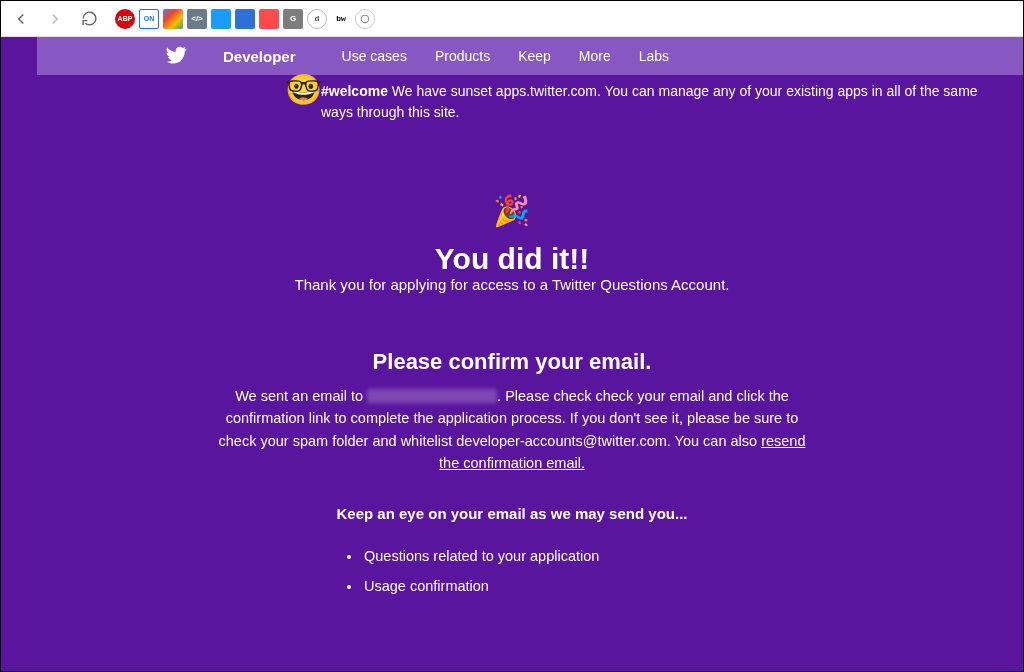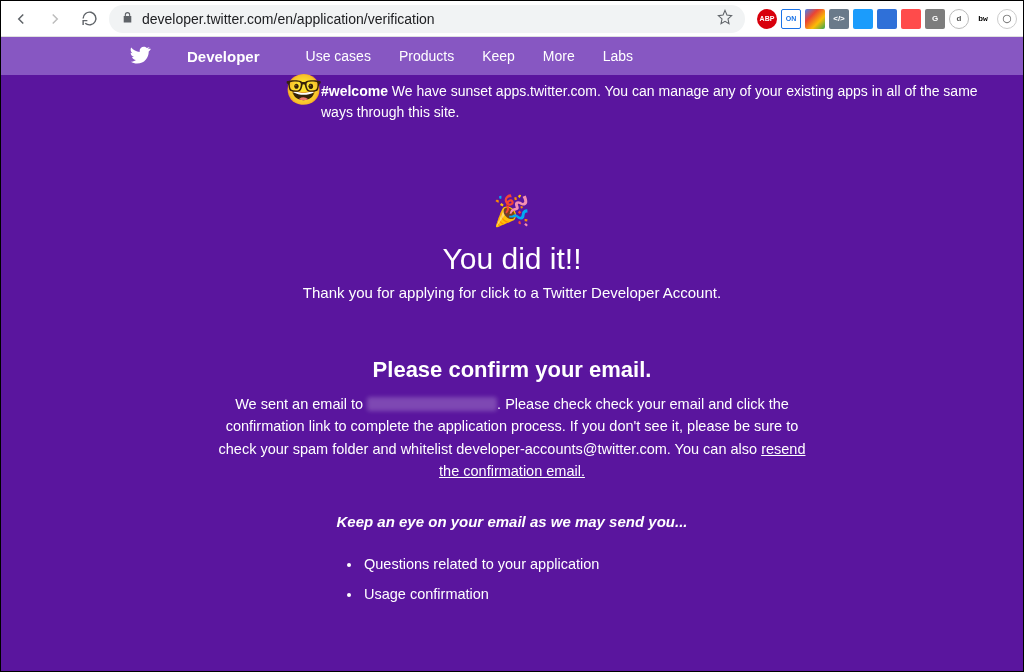--- a/index.html
+++ b/index.html
@@ -71,20 +71,21 @@
     position: relative;
   }
   .navbar {
     height: 38px;
     background: #8757c2;
     display: flex;
     align-items: center;
     padding: 0 0 0 128px;
     gap: 28px;
     font-size: 14px;
+    margin-left: 36px;
   }
   .navbar .bird { color: #fff; margin-right: 8px; }
   .navbar .brand { font-weight: 600; font-size: 15px; margin-right: 18px; }
   .navbar .navitem { cursor: pointer; font-size: 14px; }
   .banner {
     position: relative;
     padding: 6px 40px 10px 320px;
     font-size: 14px;
     line-height: 1.5;
   }
@@ -93,35 +94,35 @@
     left: 284px; top: -8px;
     font-size: 30px;
   }
   .banner b { font-weight: 700; }
   .content {
     max-width: 700px;
     margin: 60px auto 0 auto;
     text-align: center;
   }
   .party { font-size: 30px; margin-bottom: 14px; }
-  h1 { font-size: 30px; font-weight: 400; margin-bottom: 8px; }
+  h1 { font-size: 30px; font-weight: 700; margin-bottom: 0; }
   .sub1 { font-size: 15px; margin-bottom: 56px; }
   h2 { font-size: 22px; font-weight: 700; margin-bottom: 10px; text-align: center; }
   .sub2 { font-size: 15px; margin-bottom: 42px; }
   .para { font-size: 14.5px; line-height: 1.55; margin: 0 50px 30px 50px; }
   .para .redacted {
     display: inline-block;
     width: 130px; height: 14px;
     background: rgba(255,255,255,0.22);
     border-radius: 3px;
     vertical-align: -2px;
     filter: blur(2px);
   }
   .para a { color: #fff; text-decoration: underline; cursor: pointer; }
-  .keep { font-size: 15px; font-weight: 700; margin-bottom: 26px; font-style: italic; }
+  .keep { font-size: 15px; font-weight: 700; margin-bottom: 26px; }
   ul.bullets {
     list-style: disc;
     text-align: left;
     width: 300px;
     margin: 0 auto;
     font-size: 14.5px;
   }
   ul.bullets li { margin-bottom: 14px; padding-left: 2px; }
 </style>
 </head>
@@ -136,33 +137,20 @@
   <div class="chrome-btn disabled">
     <svg width="18" height="18" viewBox="0 0 24 24" fill="none" stroke="currentColor" stroke-width="2">
         <path d="M9 18l6-6-6-6"></path>
       </svg>
   </div>
   <div class="chrome-btn">
     <svg width="17" height="17" viewBox="0 0 24 24" fill="none" stroke="currentColor" stroke-width="2">
         <path d="M3 12a9 9 0 1 1 3 6.7"></path>
         <path d="M3 21v-6h6"></path>
       </svg>
-  </div>
-  <div class="addr">
-    <span class="lock">
-      <svg width="13" height="13" viewBox="0 0 24 24" fill="currentColor">
-          <path d="M17 9V7a5 5 0 0 0-10 0v2H5v12h14V9h-2zm-8 0V7a3 3 0 1 1 6 0v2H9z"></path>
-        </svg>
-    </span>
-    <span class="url">developer.twitter.com/en/application/verification</span>
-    <span class="star">
-      <svg width="16" height="16" viewBox="0 0 24 24" fill="none" stroke="currentColor" stroke-width="1.6">
-          <path d="M12 2l2.9 6.9L22 10l-5.5 4.8L18 22l-6-3.6L6 22l1.5-7.2L2 10l7.1-1.1z"></path>
-        </svg>
-    </span>
   </div>
   <div class="ext-row">
     <div class="ext abp">ABP</div>
     <div class="ext on">ON</div>
     <div class="ext gc1"></div>
     <div class="ext gc2">&lt;/&gt;</div>
     <div class="ext gc3"></div>
     <div class="ext gc4"></div>
     <div class="ext gc5"></div>
     <div class="ext gc6">G</div>
@@ -189,21 +177,21 @@
   </div>
 
   <div class="banner">
     <span class="banner-emoji">🤓</span>
     <b>#welcome</b><span> We have sunset apps.twitter.com. You can manage any of your existing apps in all of the same ways through this site.</span>
   </div>
 
   <div class="content">
     <div class="party">🎉</div>
     <h1>You did it!!</h1>
-    <div class="sub1">Thank you for applying for click to a Twitter Developer Account.</div>
+    <div class="sub1">Thank you for applying for access to a Twitter Questions Account.</div>
 
     <h2>Please confirm your email.</h2>
 
     <div class="para">
       <span>We sent an email to </span><span class="redacted"></span><span>. Please check check your email and click the confirmation link to complete the application process. If you don't see it, please be sure to check your spam folder and whitelist developer-accounts@twitter.com. You can also </span><a>resend the confirmation email.</a>
     </div>
 
     <div class="keep">Keep an eye on your email as we may send you...</div>
 
     <ul class="bullets">

